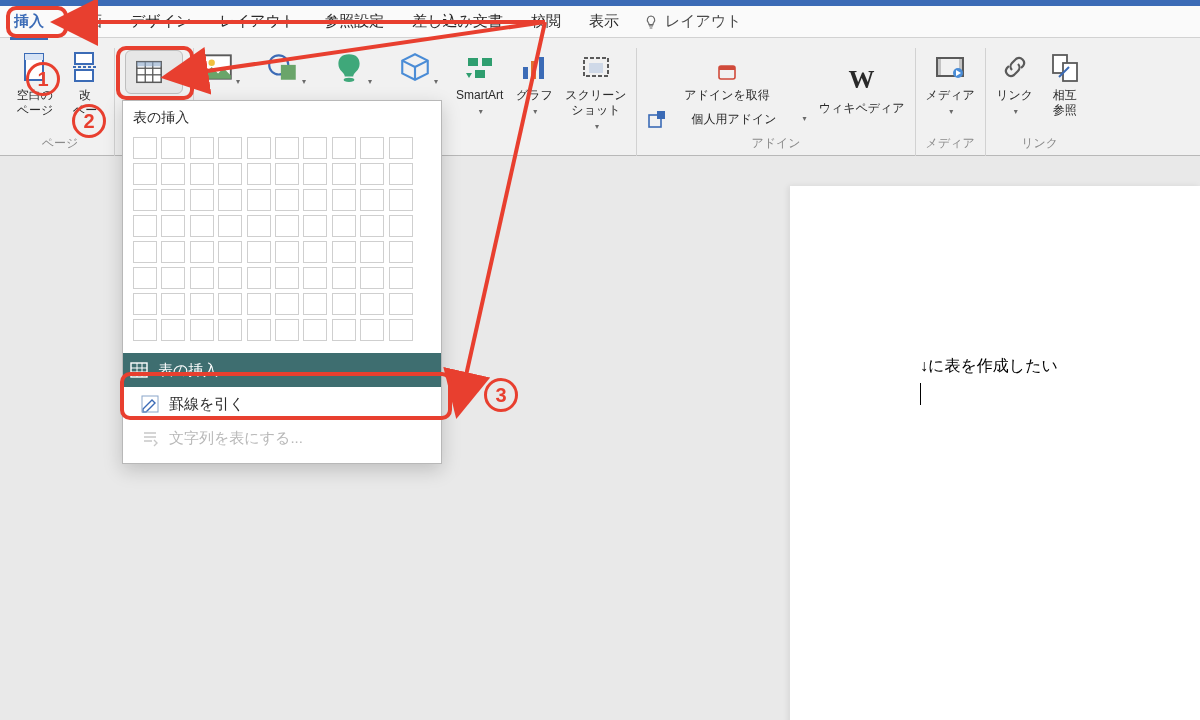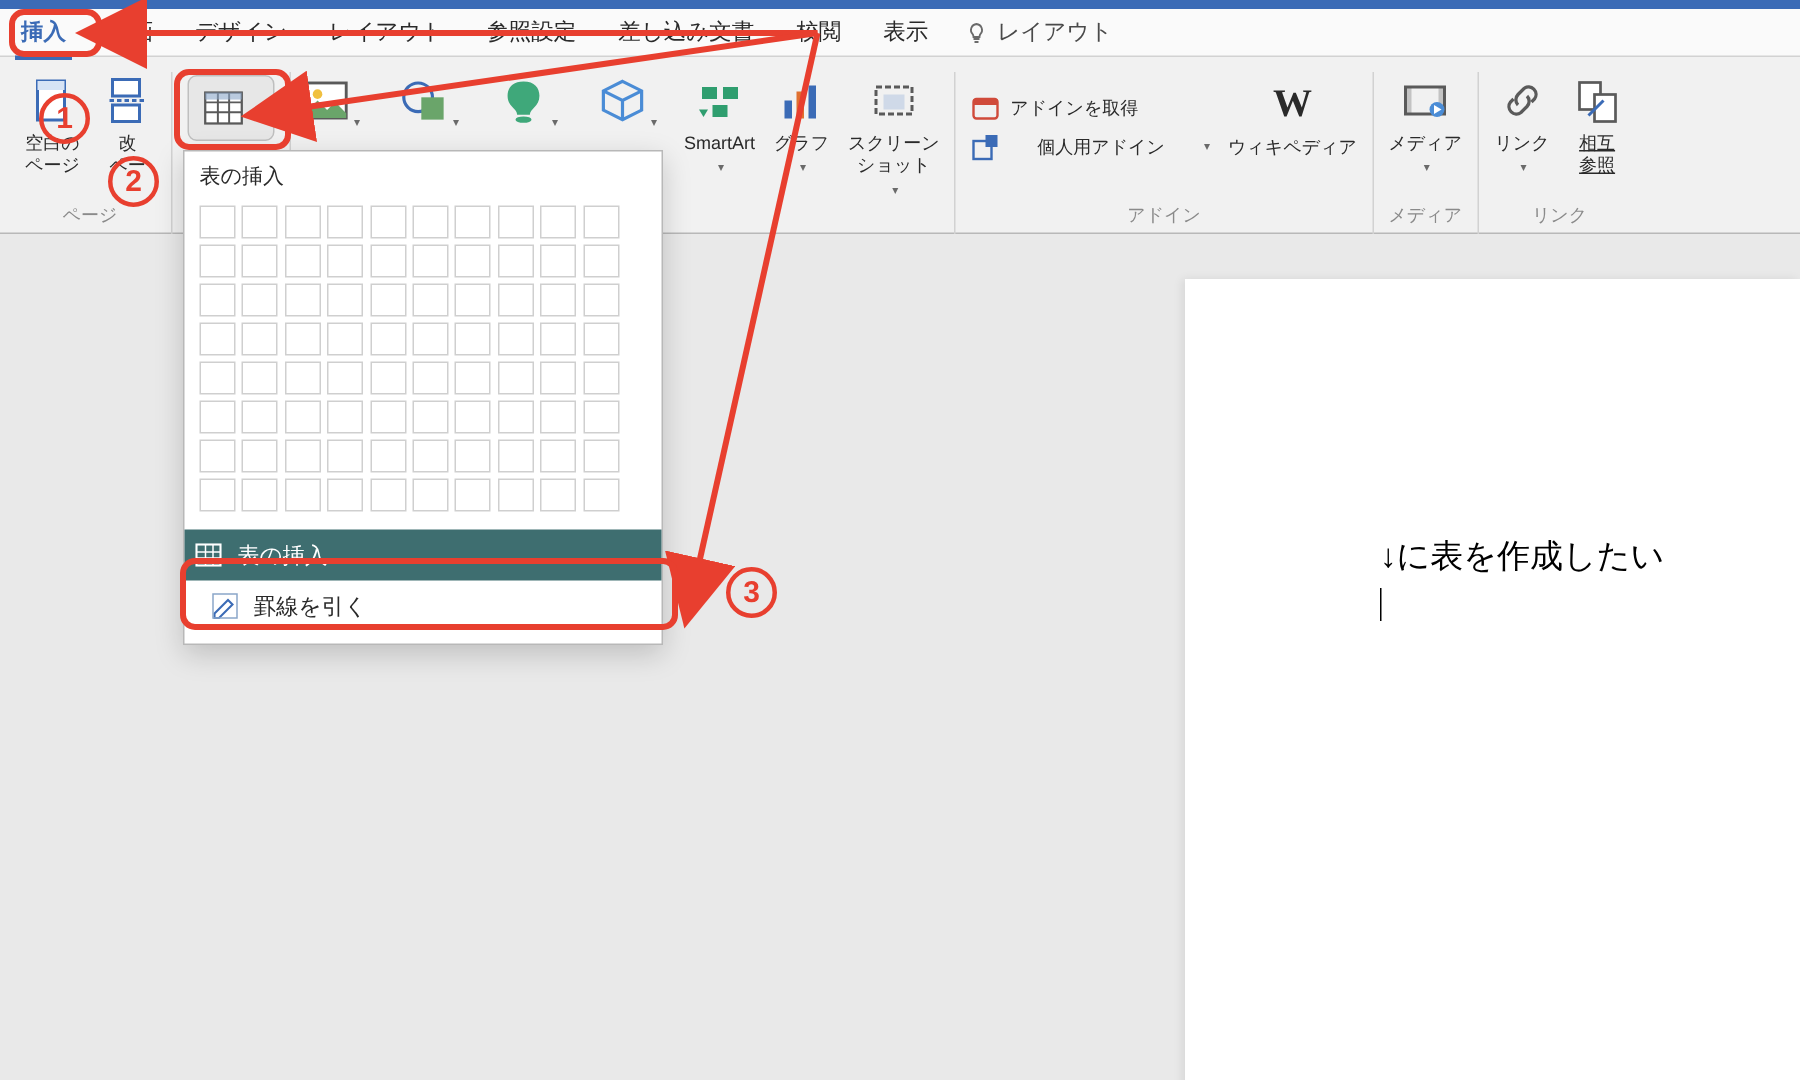--- a/index.html
+++ b/index.html
@@ -51,21 +51,21 @@
   .cell{width:24px;height:22px;border:1px solid var(--grid-cell);background:#fff;}
   .menu-item{display:flex;align-items:center;gap:10px;height:34px;padding:0 8px;font-size:15px;color:var(--text-dark);}
   .menu-item.hover{background:var(--hover-teal);color:#fff;margin:0 -10px;padding:0 7px;}
   .menu-item.disabled{color:#b8b8b8;}
   .mi-icon{width:18px;height:18px;display:flex;align-items:center;justify-content:center;}
   .mi-icon svg{width:18px;height:18px;}
 
   
   .doczone{position:absolute;left:0;right:0;top:156px;bottom:0;background:var(--page-bg);}
   .page{position:absolute;right:0;top:30px;width:410px;height:560px;background:var(--doc-bg);box-shadow:-2px 0 6px rgba(0,0,0,.08);padding:170px 50px 0 130px;}
-  .doc-text{font-size:22px;color:#000;}
+  .doc-text{font-size:16px;color:#000;}
   .cursor{display:block;width:1px;height:22px;background:#000;margin-top:6px;}
 
   
   .anno{position:absolute;z-index:50;pointer-events:none;}
   .ring{position:absolute;width:34px;height:34px;border:3px solid var(--accent-red);border-radius:50%;display:flex;align-items:center;justify-content:center;font-size:20px;font-weight:700;color:var(--accent-red);}
   .rrect{position:absolute;border:4px solid var(--accent-red);border-radius:10px;}
   svg.ann-svg{position:absolute;left:0;top:0;width:1200px;height:720px;overflow:visible;}
   .ann-svg line{stroke:var(--accent-red);stroke-width:4;}
   .ann-svg polygon{fill:var(--accent-red);}
 
@@ -180,21 +180,21 @@
         <span class="dd">▾</span>
       </div>
     </div>
     <div class="group-label"></div>
   </div>
 
   <div class="group">
     <div class="group-buttons" style="flex-direction:column;align-items:flex-start;gap:4px;">
       <div style="display:flex;align-items:center;gap:8px;">
         <div style="display:flex;flex-direction:column;gap:4px;">
-          <div class="rbtn small" style="flex-direction:row;min-width:0;gap:6px;margin-top:12px;">
+          <div class="rbtn small" style="flex-direction:column;min-width:0;gap:6px;margin-top:12px;">
             <span class="icon" style="width:20px;height:20px">
               <svg viewBox="0 0 20 20">
                     <rect x="2" y="4" width="16" height="13" rx="2" fill="none" stroke="#d04a3a" stroke-width="1.6"></rect>
                     <rect x="2" y="4" width="16" height="4" fill="#d04a3a"></rect>
                   </svg>
             </span>
             <span>アドインを取得</span>
           </div>
           <div class="rbtn small" style="flex-direction:row;min-width:0;gap:24px;">
             <span class="icon" style="width:20px;height:20px">
@@ -248,21 +248,21 @@
         <span class="dd">▾</span>
       </div>
       <div class="rbtn">
         <span class="icon">
           <svg viewBox="0 0 32 32" width="32" height="32">
                 <rect x="4" y="4" width="14" height="18" fill="#fff" stroke="#5a5a5a" stroke-width="1.8"></rect>
                 <rect x="14" y="12" width="14" height="18" fill="#fff" stroke="#5a5a5a" stroke-width="1.8"></rect>
                 <path d="M10 26l10-10" stroke="#3b6bb6" stroke-width="2"></path>
               </svg>
         </span>
-        <span style="white-space:pre-line;text-decoration:underline;">相互
+        <span style="white-space:pre-line;">相互
 参照</span>
       </div>
     </div>
     <div class="group-label">リンク</div>
   </div>
 
 </div>
 
 <div style="position:absolute;left:200px;top:50px;display:flex;gap:26px;z-index:1;">
   <span><svg width="34" height="34" viewBox="0 0 32 32">
@@ -389,20 +389,29 @@
   </div>
   <div class="menu-item">
     <span class="mi-icon">
       <svg viewBox="0 0 18 18">
             <path d="M2 14l9-9 3 3-9 9H2v-3z" fill="none" stroke="#3b6bb6" stroke-width="1.4"></path>
             <rect x="1" y="1" width="16" height="16" fill="none" stroke="#8aa6c9" stroke-width="1"></rect>
           </svg>
     </span>
     <span>罫線を引く</span>
   </div>
+  <div class="menu-item disabled">
+    <span class="mi-icon">
+      <svg viewBox="0 0 18 18">
+            <path d="M3 4h12M3 8h12M3 12h8" stroke="#c8c8c8" stroke-width="1.6"></path>
+            <path d="M13 11l3 3-3 3" fill="none" stroke="#c8c8c8" stroke-width="1.4"></path>
+          </svg>
+    </span>
+    <span>文字列を表にする...</span>
+  </div>
 </div>
 
 <svg class="ann-svg anno">
   <defs>
     <marker id="ah" markerWidth="12" markerHeight="12" refX="2" refY="6" orient="auto">
       <polygon points="0,0 12,6 0,12"></polygon>
     </marker>
   </defs>
 
   <line x1="545" y1="22" x2="90" y2="22" marker-end="url(#ah)"></line>

